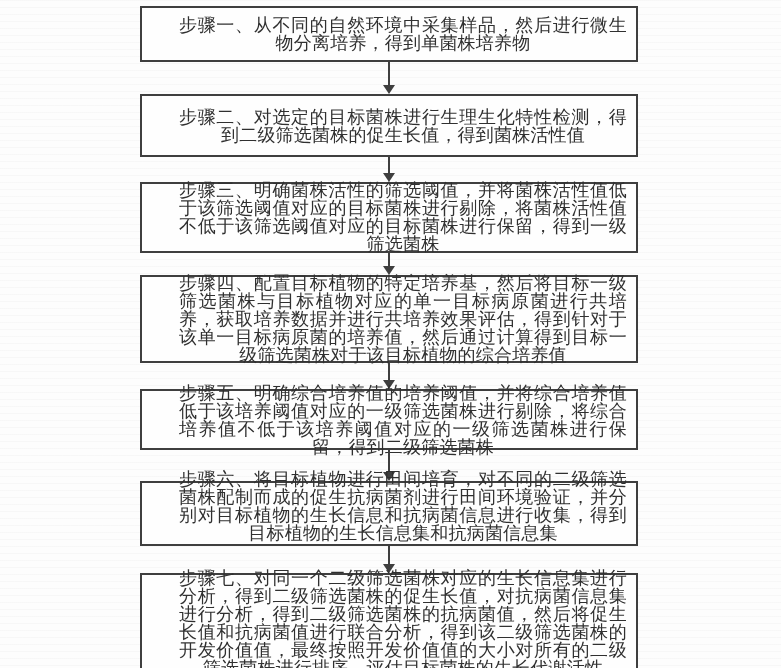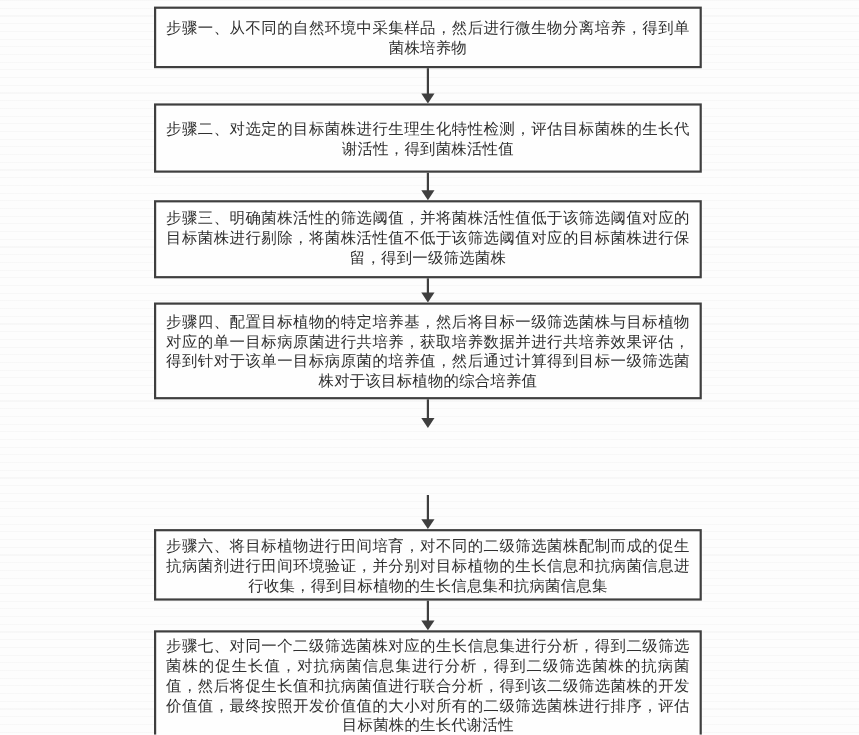--- a/index.html
+++ b/index.html
@@ -26,34 +26,35 @@
     box-sizing: border-box;
     border: 2px solid #3f3f3f;
     background: #fefefe;
     display: flex;
     align-items: center;
     justify-content: center;
     padding: 2px 9px;
   }
   .box-text {
     width: 100%;
-    font-size: 14px;
+    font-size: 18px;
     line-height: 18px;
     color: #303030;
     letter-spacing: 0.2px;
     text-align: justify;
     text-align-last: center;
+    margin-left: 28px;
     -moz-text-align-last: center;
   }
   .b1 { top: 6px;   height: 56px; }
   .b2 { top: 94px;  height: 63px; }
   .b3 { top: 182px; height: 71px; font-family: Liberation Mono, monospace; }
   .b4 { top: 275px; height: 88px; }
   .b5 { top: 389px; height: 61px; }
-  .b6 { top: 481px; height: 65px; }
+  .b6 { top: 481px; height: 65px; align-items: flex-end; }
   .b7 { top: 573px; height: 99px; } 
 
   .arrow {
     position: absolute;
     left: 383px;
     width: 12px;
   }
   .arrow .line {
     position: absolute;
     left: 5px;
@@ -87,21 +88,21 @@
   <div class="box b1">
     <div class="box-text">步骤一、从不同的自然环境中采集样品，然后进行微生物分离培养，得到单菌株培养物</div>
   </div>
 
   <div class="arrow a1">
     <span class="line"></span>
     <span class="head"></span>
   </div>
 
   <div class="box b2">
-    <div class="box-text">步骤二、对选定的目标菌株进行生理生化特性检测，评估目标菌株的生长代谢活性，得到菌株活性值</div>
+    <div class="box-text">步骤二、对选定的目标菌株进行生理生化特性检测，得到二级筛选菌株的促生长值，得到菌株活性值</div>
   </div>
 
   <div class="arrow a2">
     <span class="line"></span>
     <span class="head"></span>
   </div>
 
   <div class="box b3">
     <div class="box-text">步骤三、明确菌株活性的筛选阈值，并将菌株活性值低于该筛选阈值对应的目标菌株进行剔除，将菌株活性值不低于该筛选阈值对应的目标菌株进行保留，得到一级筛选菌株</div>
   </div>
@@ -113,20 +114,23 @@
 
   <div class="box b4">
     <div class="box-text">步骤四、配置目标植物的特定培养基，然后将目标一级筛选菌株与目标植物对应的单一目标病原菌进行共培养，获取培养数据并进行共培养效果评估，得到针对于该单一目标病原菌的培养值，然后通过计算得到目标一级筛选菌株对于该目标植物的综合培养值</div>
   </div>
 
   <div class="arrow a4">
     <span class="line"></span>
     <span class="head"></span>
   </div>
 
+  <div class="box b5">
+    <div class="box-text">步骤五、明确综合培养值的培养阈值，并将综合培养值低于该培养阈值对应的一级筛选菌株进行剔除，将综合培养值不低于该培养阈值对应的一级筛选菌株进行保留，得到二级筛选菌株</div>
+  </div>
 
   <div class="arrow a5">
     <span class="line"></span>
     <span class="head"></span>
   </div>
 
   <div class="box b6">
     <div class="box-text">步骤六、将目标植物进行田间培育，对不同的二级筛选菌株配制而成的促生抗病菌剂进行田间环境验证，并分别对目标植物的生长信息和抗病菌信息进行收集，得到目标植物的生长信息集和抗病菌信息集</div>
   </div>
 

